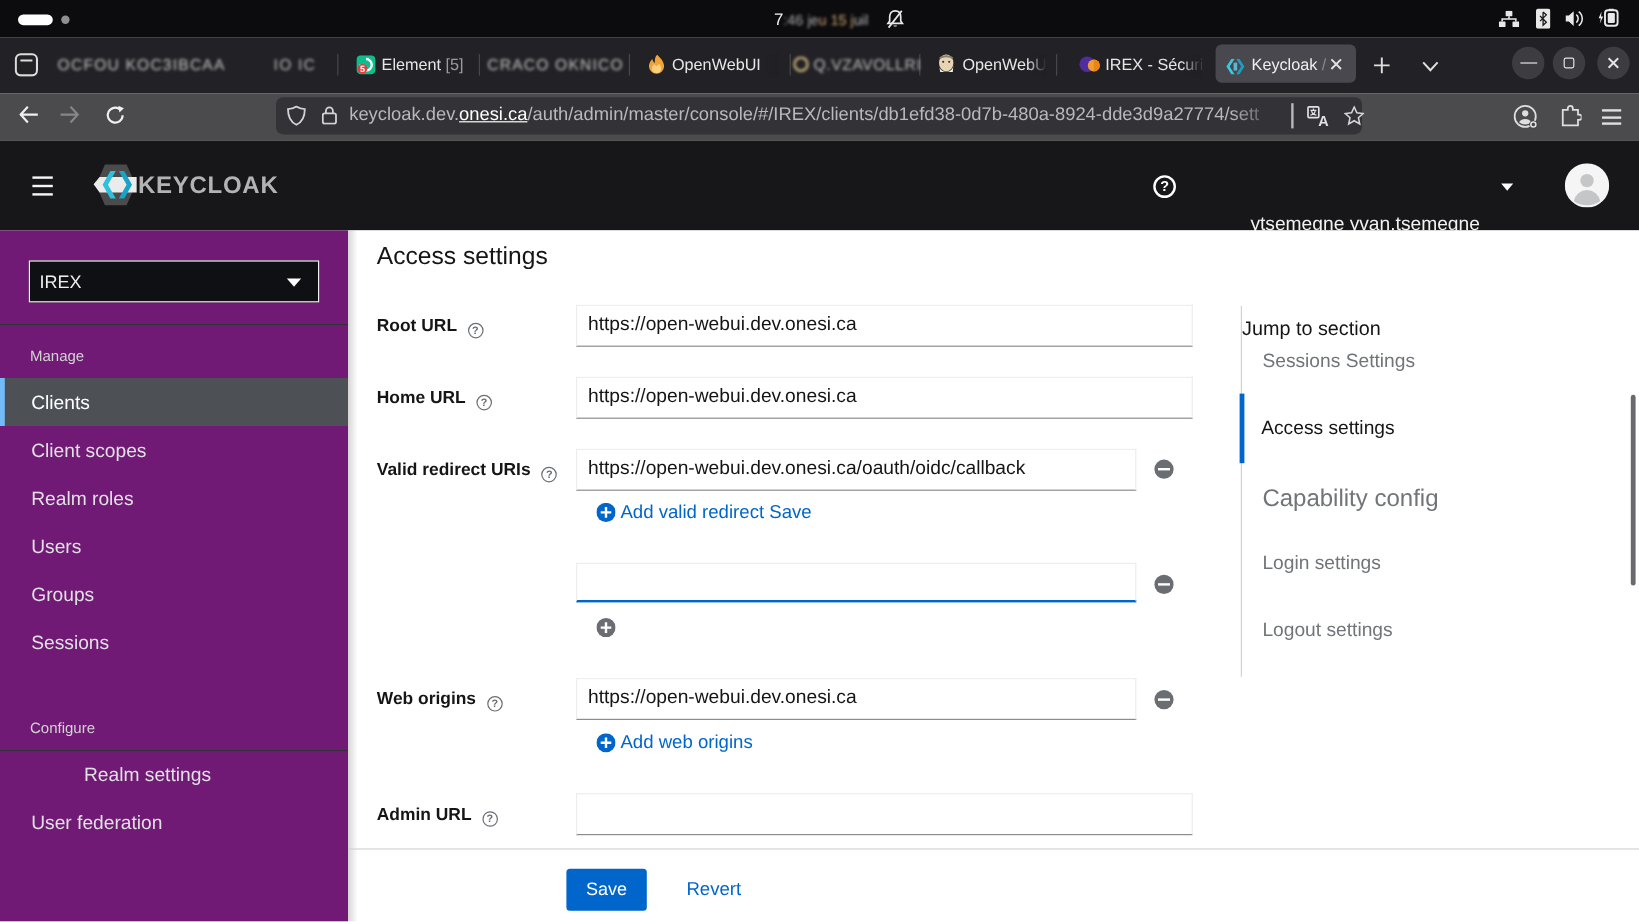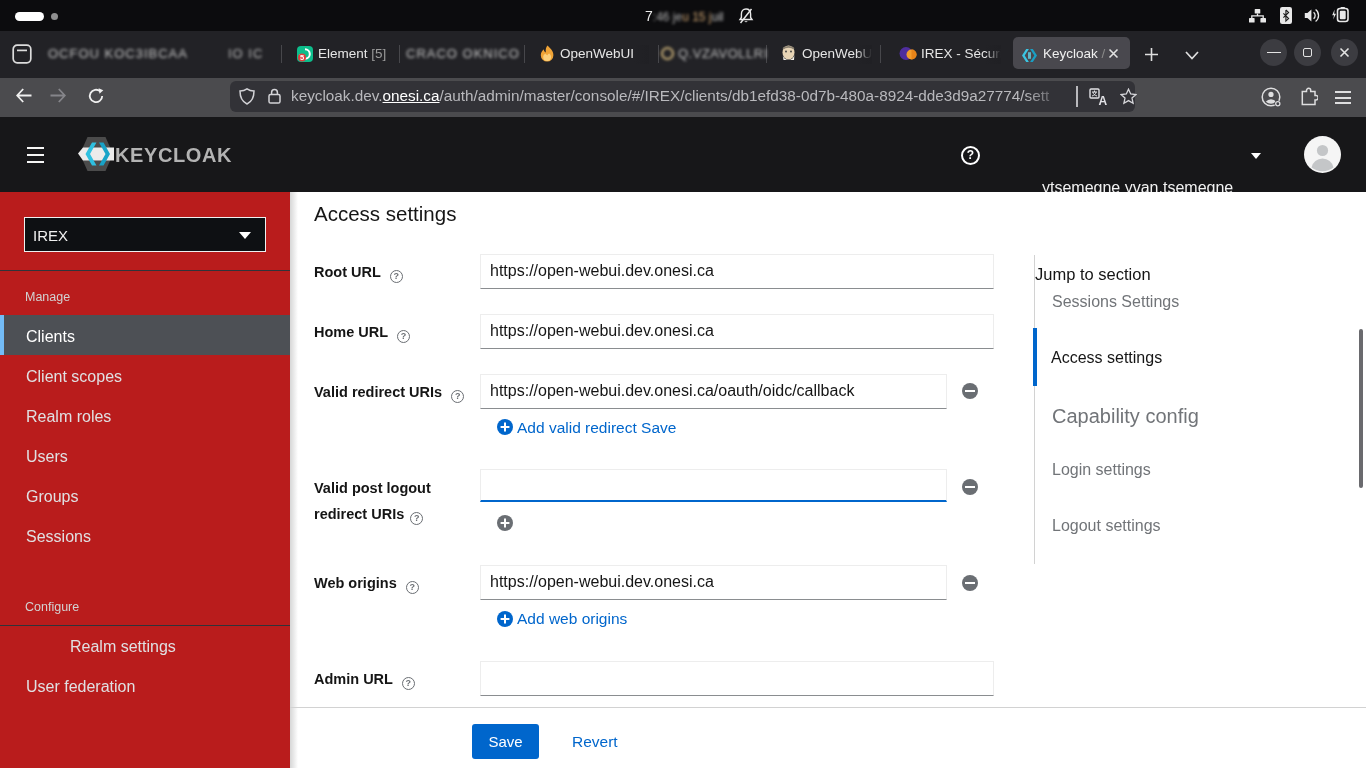--- a/index.html
+++ b/index.html
@@ -210,21 +210,21 @@
     <div class="abs" style="left:1042px;top:30px;font-size:16px;color:#f2f2f2;margin-top:32px;">ytsemegne yvan.tsemegne</div>
     <div class="abs" style="left:1251px;top:36px;width:0;height:0;border-left:5.5px solid transparent;border-right:5.5px solid transparent;border-top:6.5px solid #ffffff;"></div>
 
     <svg class="abs" style="left:1304px;top:19px;" width="37" height="37" viewBox="0 0 37 37">
       <circle cx="18.5" cy="18.5" r="18.5" fill="#f5f5f5"></circle>
       <circle cx="18.5" cy="14.5" r="5.6" fill="#c4c6c8"></circle>
       <path d="M7.5 31.5 A11.2 11.2 0 0 1 29.5 31.5 A18.5 18.5 0 0 1 7.5 31.5 Z" fill="#c4c6c8"></path>
     </svg>
   </div>
 
-  <div class="abs" style="left:0;top:192px;width:290px;height:576px;background:#b91c1c;">
+  <div class="abs" style="left:0;top:192px;width:290px;height:576px;background:#701a75;">
     <div class="abs" style="left:24px;top:25px;width:242px;height:35px;border:1px solid #f0f0f0;background:#0e1013;">
       <div class="abs" style="left:8px;top:9px;font-size:15px;color:#f0f0f0;">IREX</div>
       <div class="abs" style="left:214px;top:14px;width:0;height:0;border-left:6px solid transparent;border-right:6px solid transparent;border-top:7px solid #ffffff;"></div>
     </div>
     <div class="abs" style="left:0;top:78px;width:290px;height:1px;background:#30333a;"></div>
     <div class="abs" style="left:25px;top:98px;font-size:12.5px;color:#d2d2d2;">Manage</div>
     <div class="abs" style="left:0;top:123px;width:290px;height:40px;background:#4d5055;"></div>
     <div class="abs" style="left:0;top:123px;width:4px;height:40px;background:#73bcf7;"></div>
     <div class="abs" style="left:26px;top:136px;font-size:16px;color:#ffffff;">Clients</div>
     <div class="abs" style="left:26px;top:176px;font-size:16px;color:#e0e0e2;">Client scopes</div>
@@ -257,21 +257,20 @@
       <div class="abs" style="left:9px;top:7px;font-size:16px;color:#151515;">https://open-webui.dev.onesi.ca/oauth/oidc/callback</div>
     </div>
     <div class="abs" style="left:672px;top:191px;width:16px;height:16px;border-radius:50%;background:#6a6e73;"></div>
     <div class="abs" style="left:675px;top:197.7px;width:10px;height:2.6px;background:#fff;"></div>
     <svg class="abs" style="left:207px;top:227px;" width="16" height="16" viewBox="0 0 16 16">
       <circle cx="8" cy="8" r="8" fill="#0066cc"></circle>
       <path d="M8 3.6 L8 12.4 M3.6 8 L12.4 8" stroke="#fff" stroke-width="2"></path>
     </svg>
     <div class="abs" style="left:227px;top:227px;font-size:15.5px;color:#0066cc;">Add valid redirect Save</div>
 
-    <div class="abs" style="left:24px;top:283px;width:160px;font-size:14.5px;font-weight:bold;line-height:26px;">Valid post logout redirect URIs <span style="display:inline-block;width:13px;height:13px;border:1.3px solid #6a6e73;border-radius:50%;font-size:9px;font-weight:bold;color:#6a6e73;text-align:center;line-height:11.5px;vertical-align:-1.5px;margin-left:2px;">?</span></div>
     <div class="abs" style="left:190px;top:277px;width:467px;height:33px;border:1px solid #ededed;border-bottom:2px solid #0066cc;background:#fff;"></div>
     <div class="abs" style="left:672px;top:287px;width:16px;height:16px;border-radius:50%;background:#6a6e73;"></div>
     <div class="abs" style="left:675px;top:293.7px;width:10px;height:2.6px;background:#fff;"></div>
     <svg class="abs" style="left:207px;top:323px;" width="16" height="16" viewBox="0 0 16 16">
       <circle cx="8" cy="8" r="8" fill="#6a6e73"></circle>
       <path d="M8 3.6 L8 12.4 M3.6 8 L12.4 8" stroke="#fff" stroke-width="2"></path>
     </svg>
 
     <div class="abs" style="left:24px;top:383px;font-size:14.5px;font-weight:bold;">Web origins <span style="display:inline-block;width:13px;height:13px;border:1.3px solid #6a6e73;border-radius:50%;font-size:9px;font-weight:bold;color:#6a6e73;text-align:center;line-height:11.5px;vertical-align:-1.5px;margin-left:5px;">?</span></div>
     <div class="abs" style="left:190px;top:373px;width:467px;height:35px;border:1px solid #ededed;border-bottom:1px solid #8a8d90;background:#fff;">

